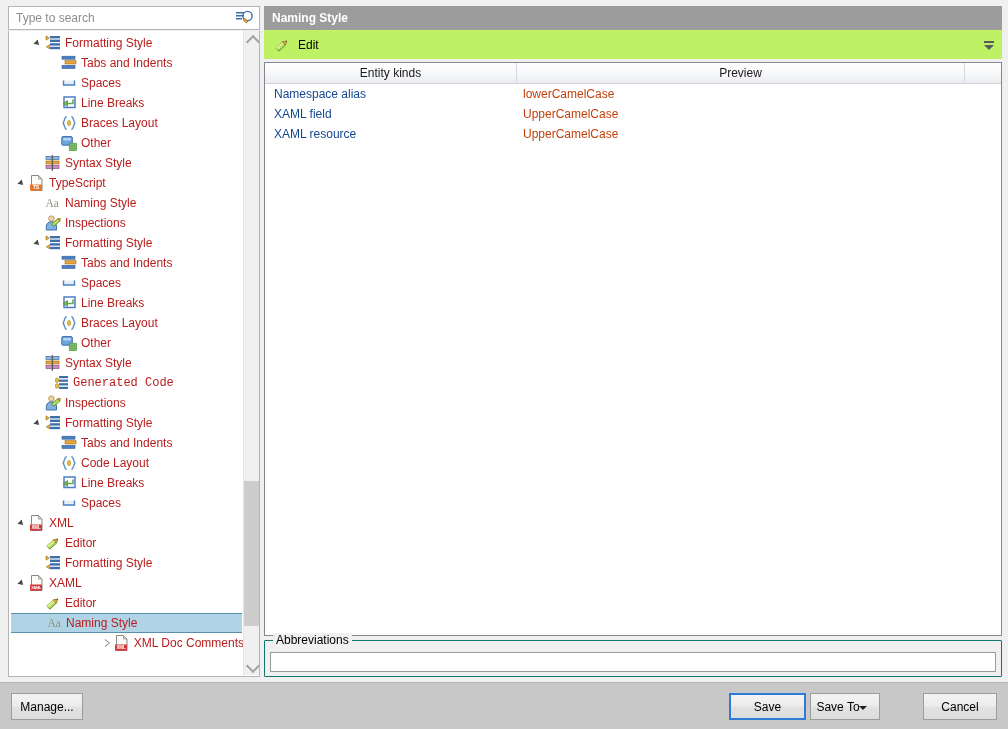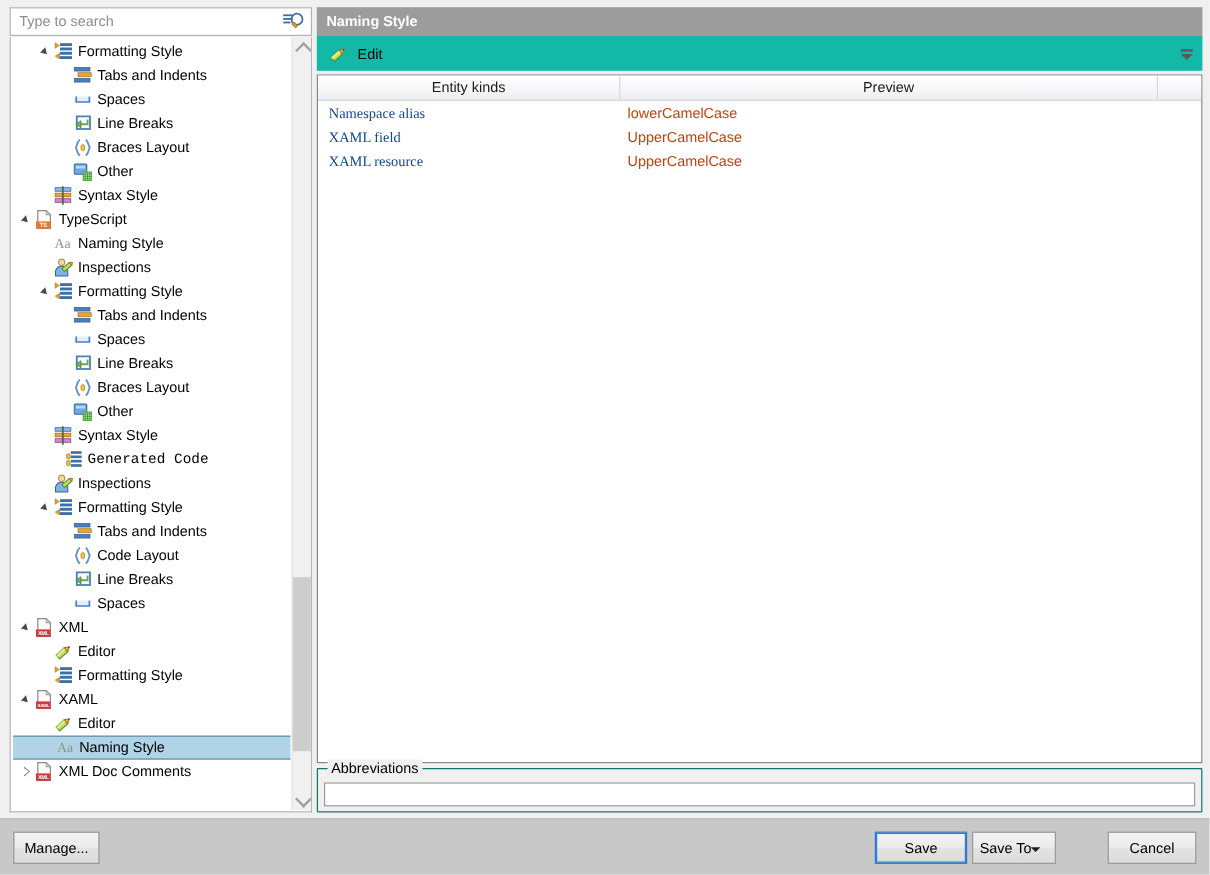--- a/index.html
+++ b/index.html
@@ -71,21 +71,21 @@
     padding-top: 2px;
   }
   .tree-row {
     position: relative;
     height: 20px;
     line-height: 20px;
     white-space: nowrap;
     display: flex;
     align-items: center;
     font-size: 12px;
-    color: #000000;
+    color: #b91c1c;
     cursor: default;
   }
   .tree-row.selected {
     background: #b0d4e6;
     border-top: 1px solid #5a8fab;
     border-bottom: 1px solid #5a8fab;
     margin-left: 2px;
     margin-right: 2px;
     height: 20px;
     box-shadow: inset 0 0 0 1px #b0d4e6;
@@ -183,21 +183,21 @@
     color: #ffffff;
     font-weight: bold;
     font-size: 12px;
     line-height: 24px;
     padding-left: 8px;
   }
   #rp-toolbar {
     position: absolute;
     left: 0; top: 24px;
     width: 738px; height: 29px;
-    background: #14b8a6;
+    background: #bef264;
     display: flex;
     align-items: center;
     padding-left: 8px;
   }
   .tb-btn {
     display: flex;
     align-items: center;
     height: 22px;
     padding: 0 6px 0 2px;
     font-size: 12px;
@@ -253,21 +253,21 @@
   .gh-cell.c3 { width: 35px; border-right: 0; }
 
   .grid-row {
     display: flex;
     height: 20px;
     line-height: 20px;
     font-size: 12px;
     cursor: default;
   }
   .gc { overflow: hidden; white-space: nowrap; }
-  .gc.c1 { width: 252px; padding-left: 9px; color: #14478f; font-family: Liberation Serif, serif; }
+  .gc.c1 { width: 252px; padding-left: 9px; color: #14478f; }
   .gc.c2 { width: 448px; padding-left: 6px; color: #c2410c; }
   .gc.c3 { width: 35px; }
 
   
   #abbrev-group {
     position: absolute;
     left: 0; top: 634px;
     width: 738px; height: 37px;
     border: 1px solid #0f766e;
     border-radius: 1px;
@@ -661,21 +661,21 @@
               </svg></span>
             <span class="tree-label">Editor</span>
           </div>
           <div class="tree-row selected" style="padding-left: 24px;">
             <span class="expander "></span>
             <span class="ticon"><svg width="16" height="16" viewBox="0 0 16 16">
                 <text x="0.5" y="12" font-family="Liberation Serif, serif" font-size="11.5" fill="#8a9480">Aa</text>
               </svg></span>
             <span class="tree-label">Naming Style</span>
           </div>
-          <div class="tree-row" style="padding-left: 8px;">
+          <div class="tree-row" style="padding-left: 8px; justify-content: flex-end;">
             <span class="expander closed"></span>
             <span class="ticon"><svg width="16" height="16" viewBox="0 0 16 16">
                 <path d="M2.5 0.5 h7 l3.5 3.5 v11.5 h-10.5 z" fill="#fbfbf7" stroke="#8a8a8a"></path>
                 <path d="M9.5 0.5 v3.5 h3.5 z" fill="#dedcd2" stroke="#8a8a8a" stroke-width="0.7"></path>
                 <rect x="1" y="9.5" width="12" height="6.2" fill="#cf3b3b"></rect>
                 <text x="7" y="14.4" font-family="Liberation Sans, sans-serif" font-size="4.6" fill="#ffffff" text-anchor="middle" font-weight="bold" letter-spacing="-0.3">XML</text>
               </svg></span>
             <span class="tree-label">XML Doc Comments</span>
           </div>
         </div>

